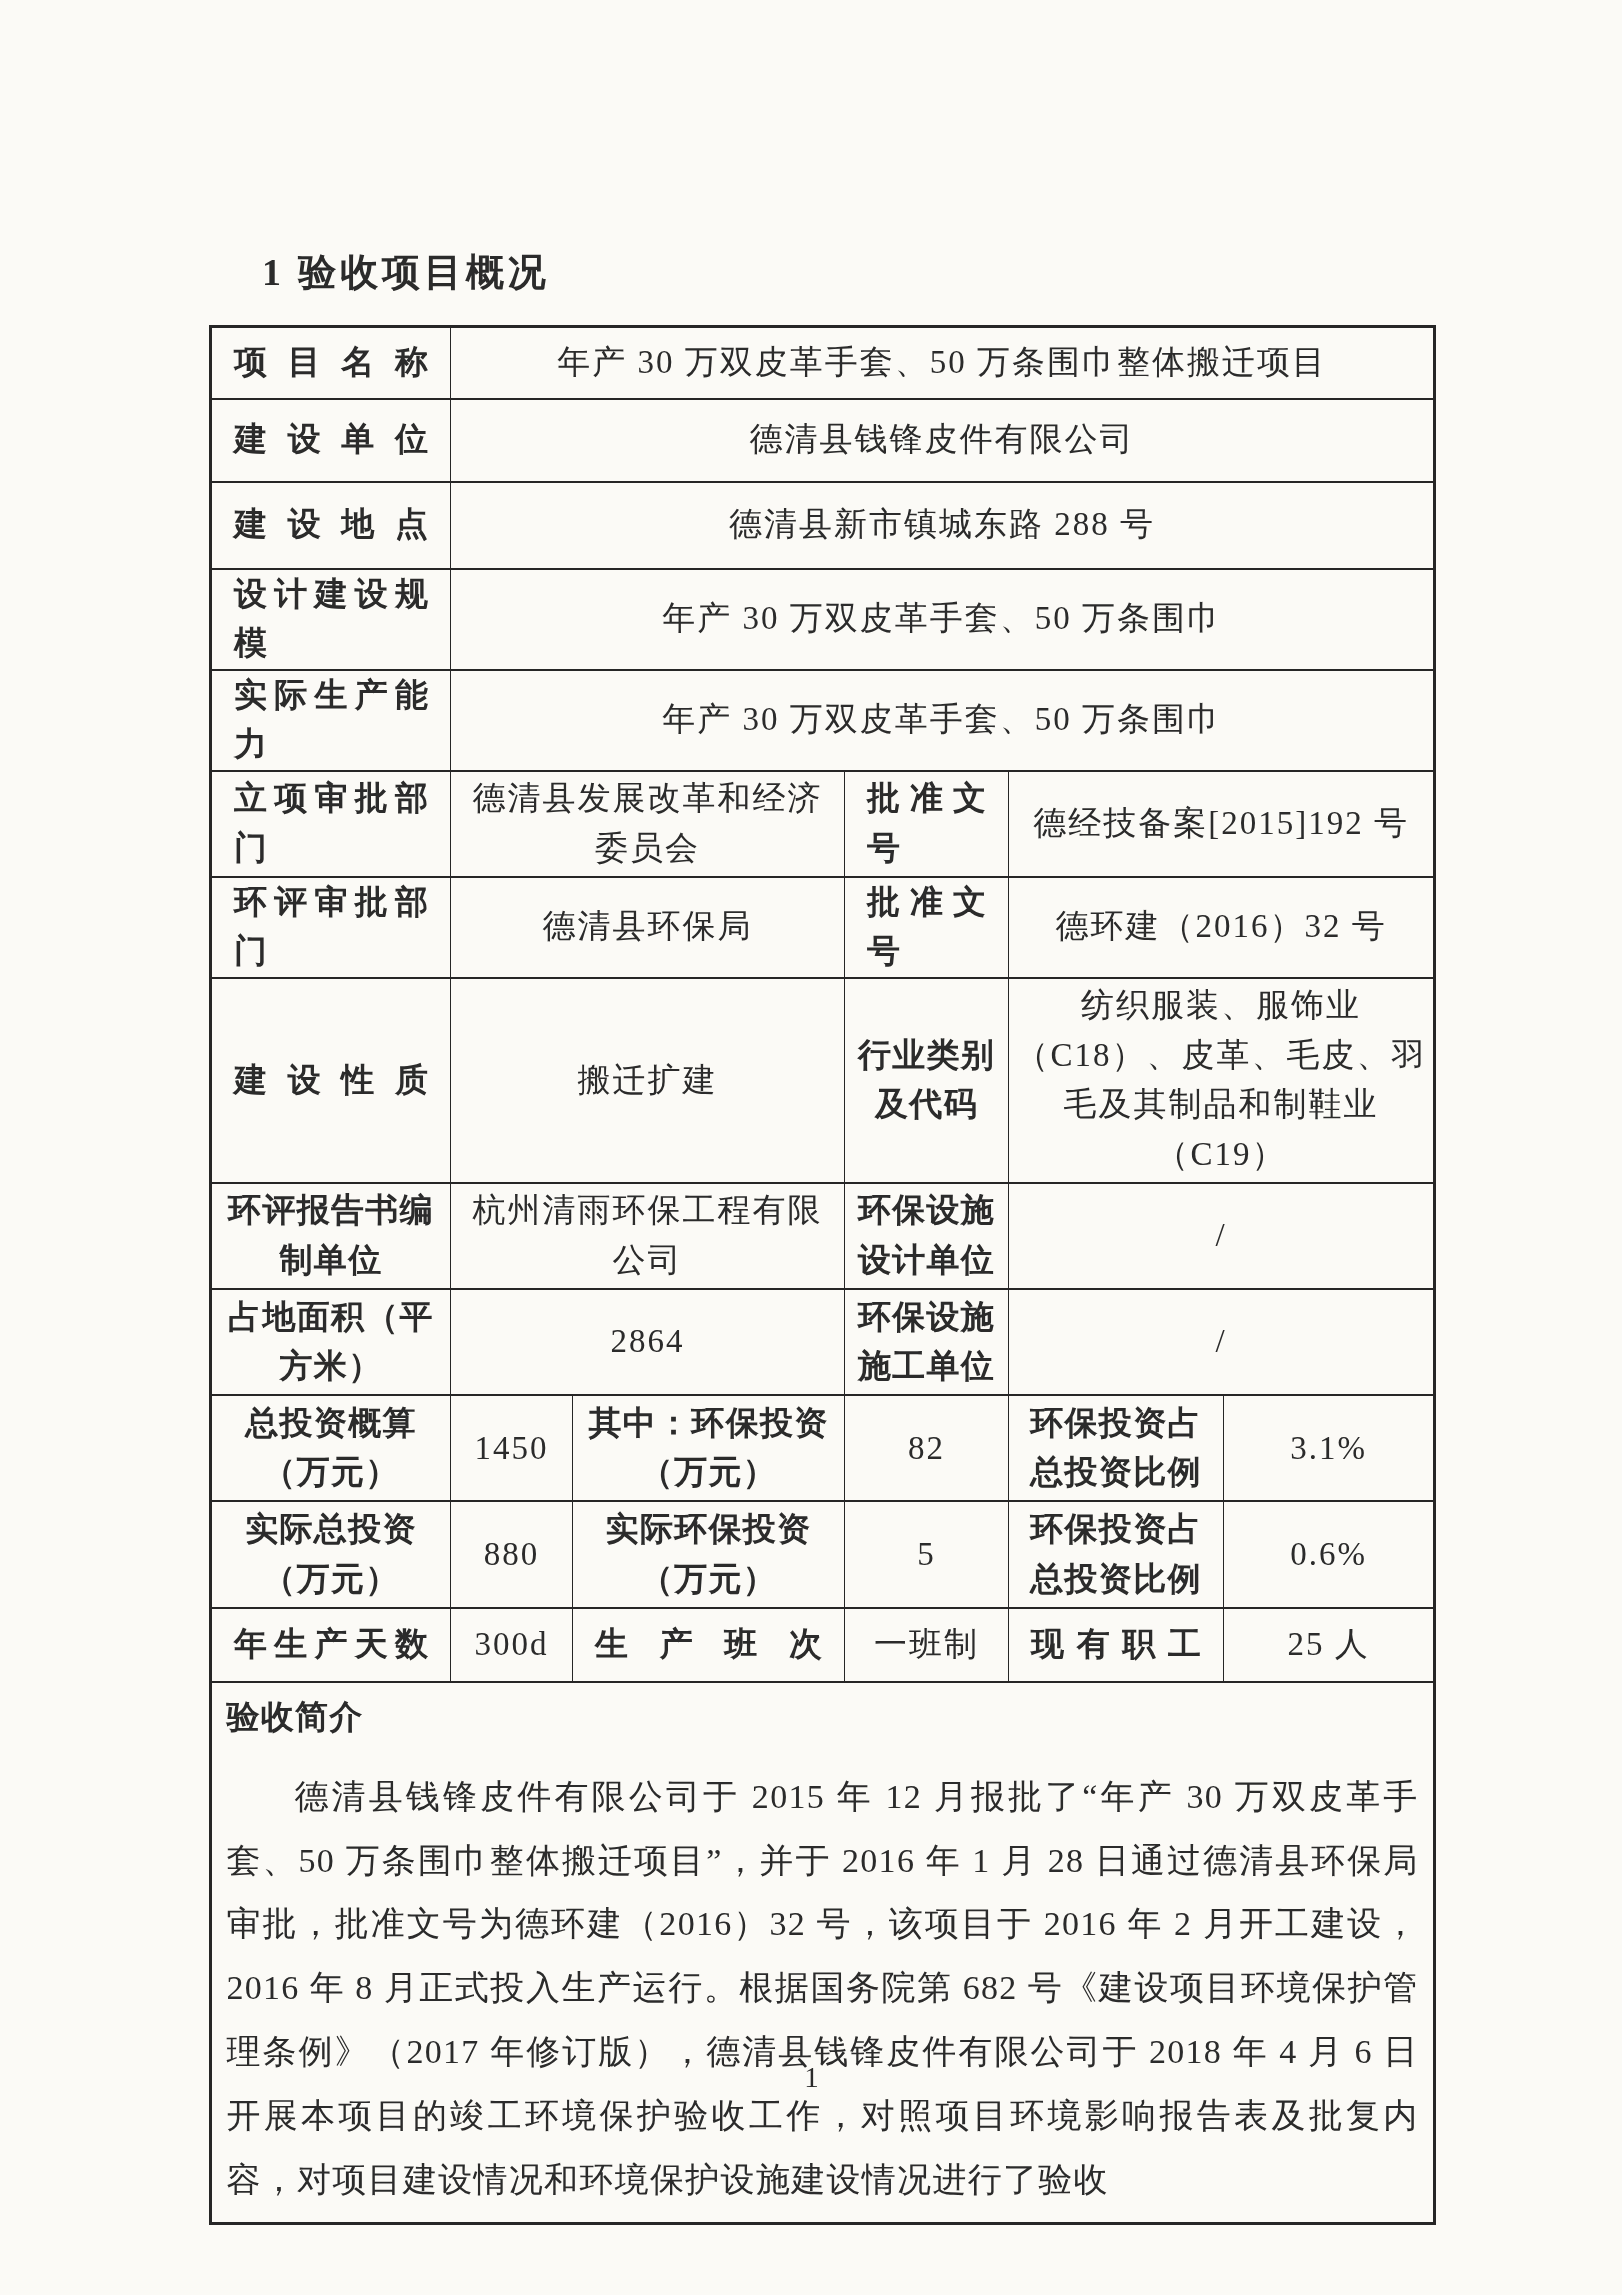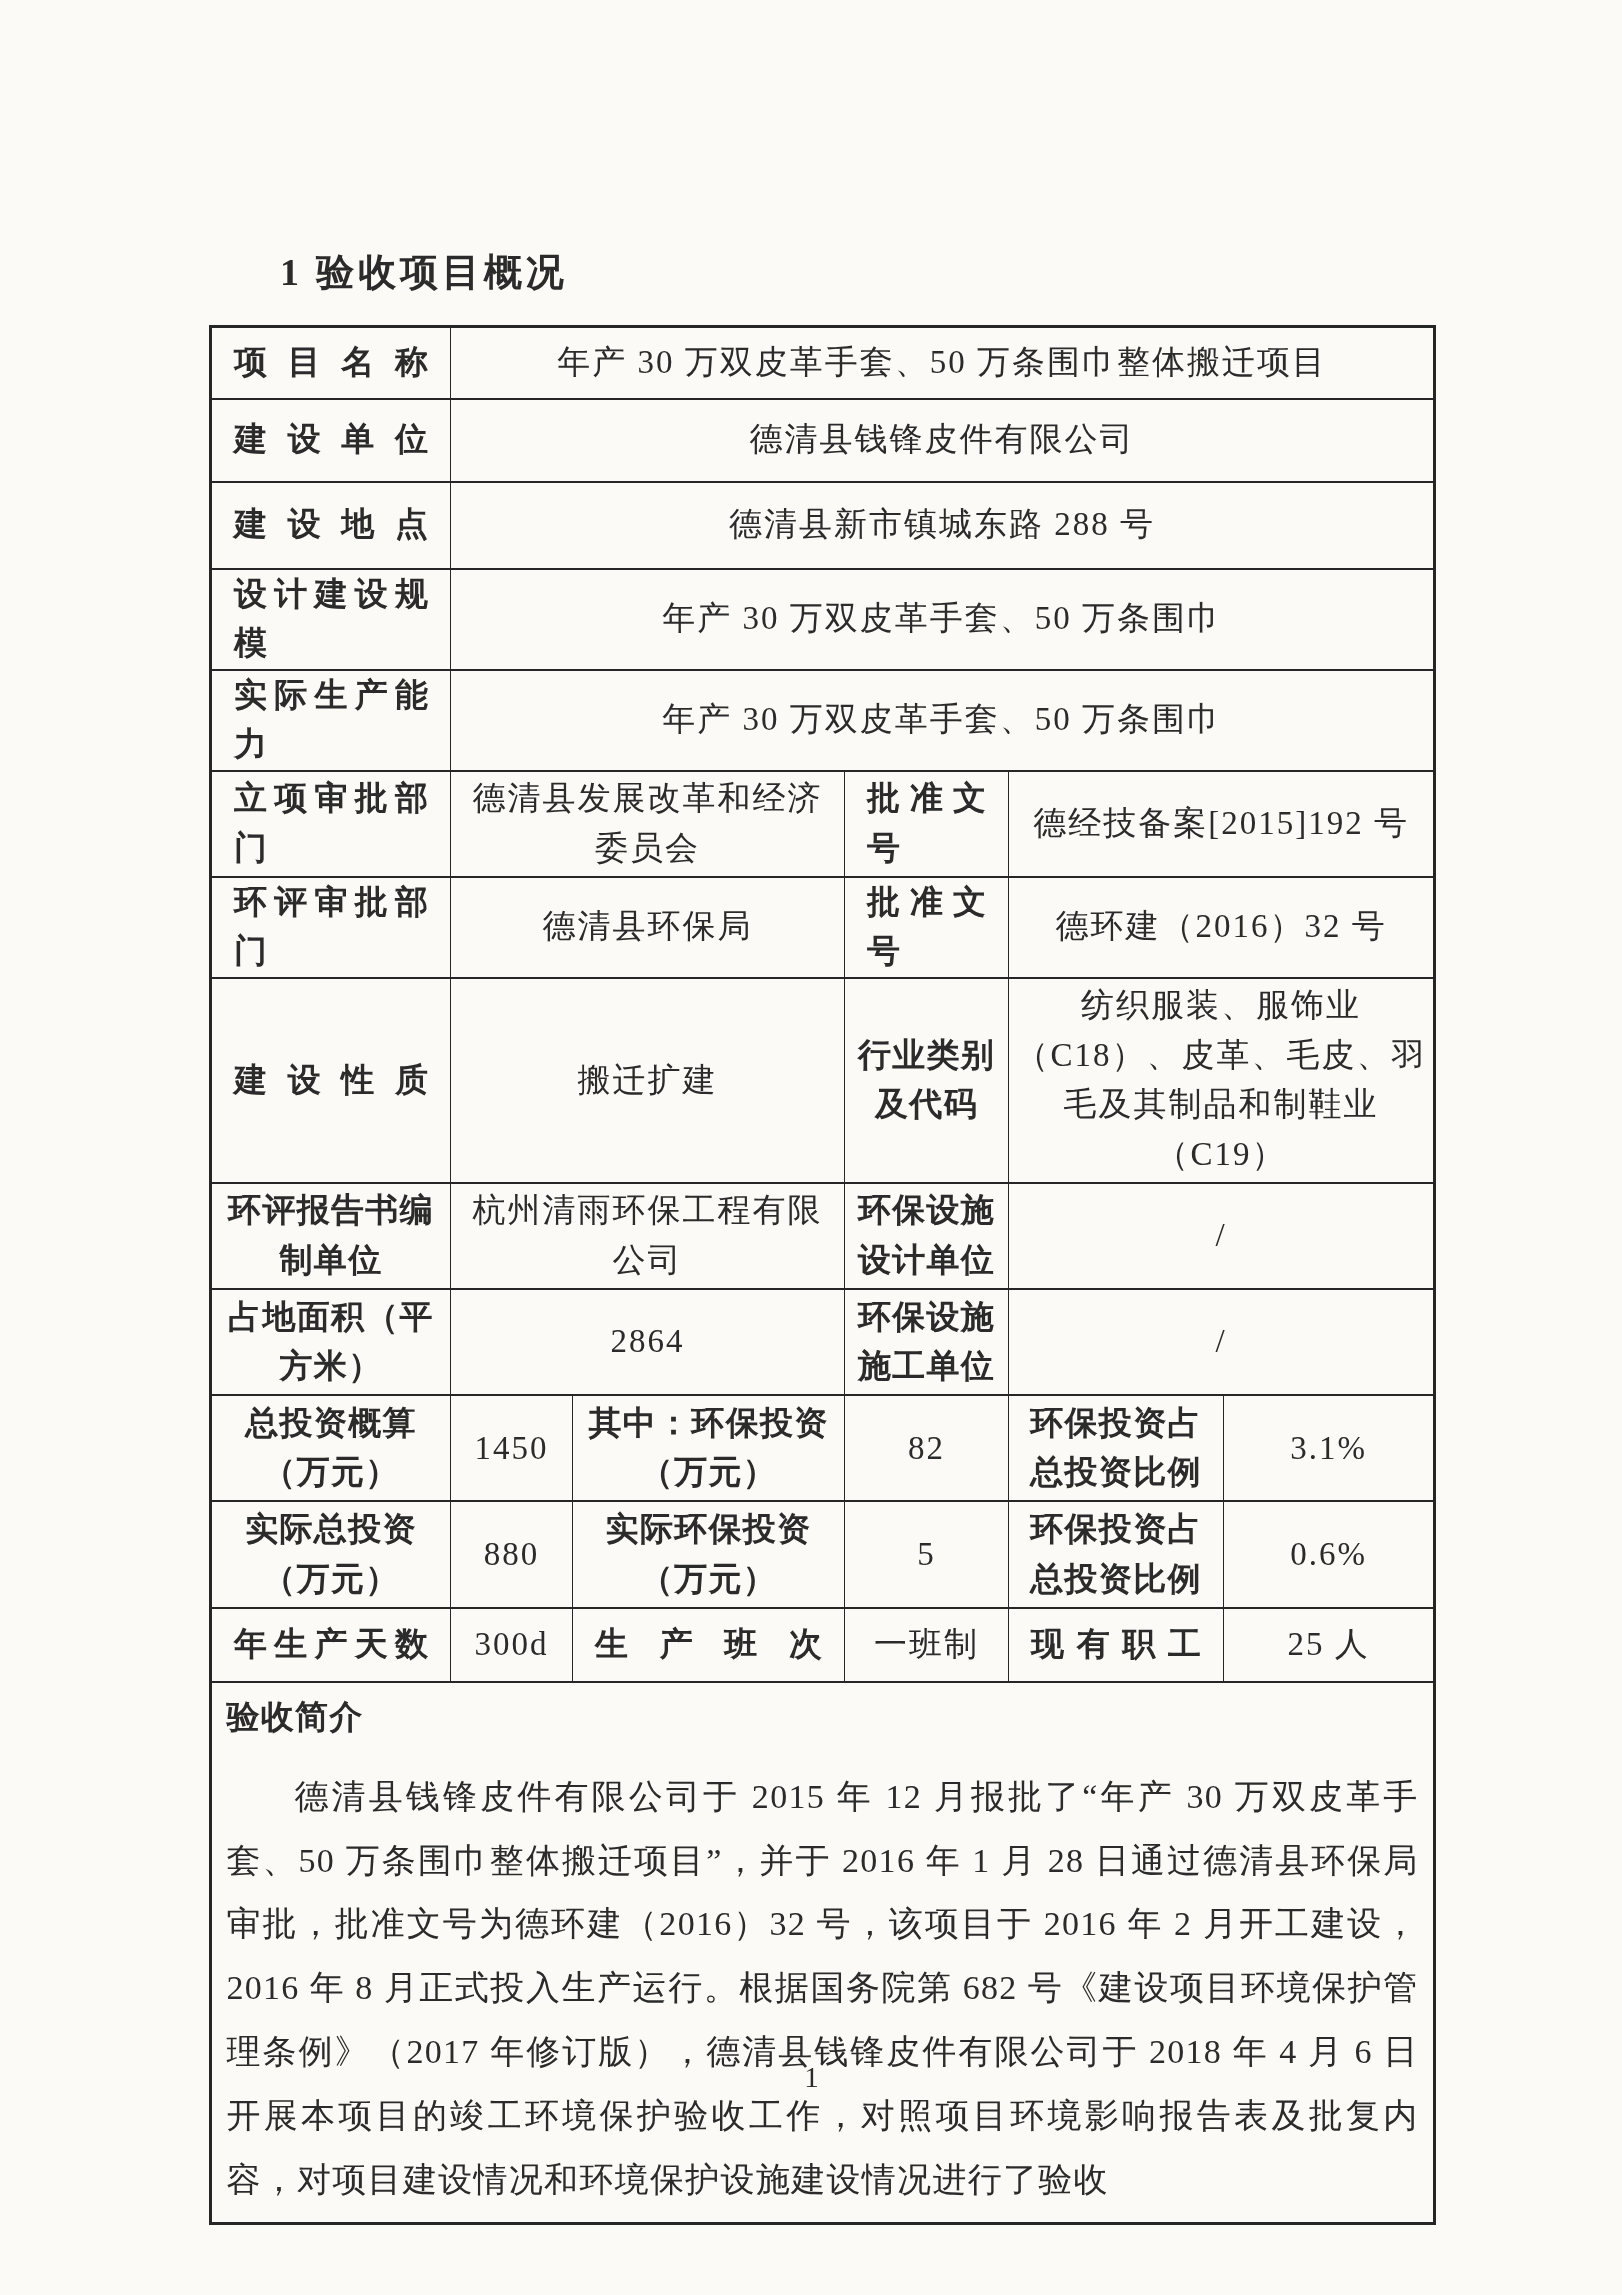--- a/index.html
+++ b/index.html
@@ -7,21 +7,21 @@
     position: relative;
     width: 1623px;
     height: 2295px;
     background: #fbfaf6;
     font-family: "Liberation Serif", serif;
     color: #2b2b2b;
     overflow: hidden;
   }
   .doc-title {
     position: absolute;
-    left: 280px;
+    left: 262px;
     top: 247px;
     margin: 0;
     font-size: 38px;
     font-weight: bold;
     letter-spacing: 3.9px;
     color: #2b2b2b;
   }
   table.main-table {
     position: absolute;
     left: 209px;

